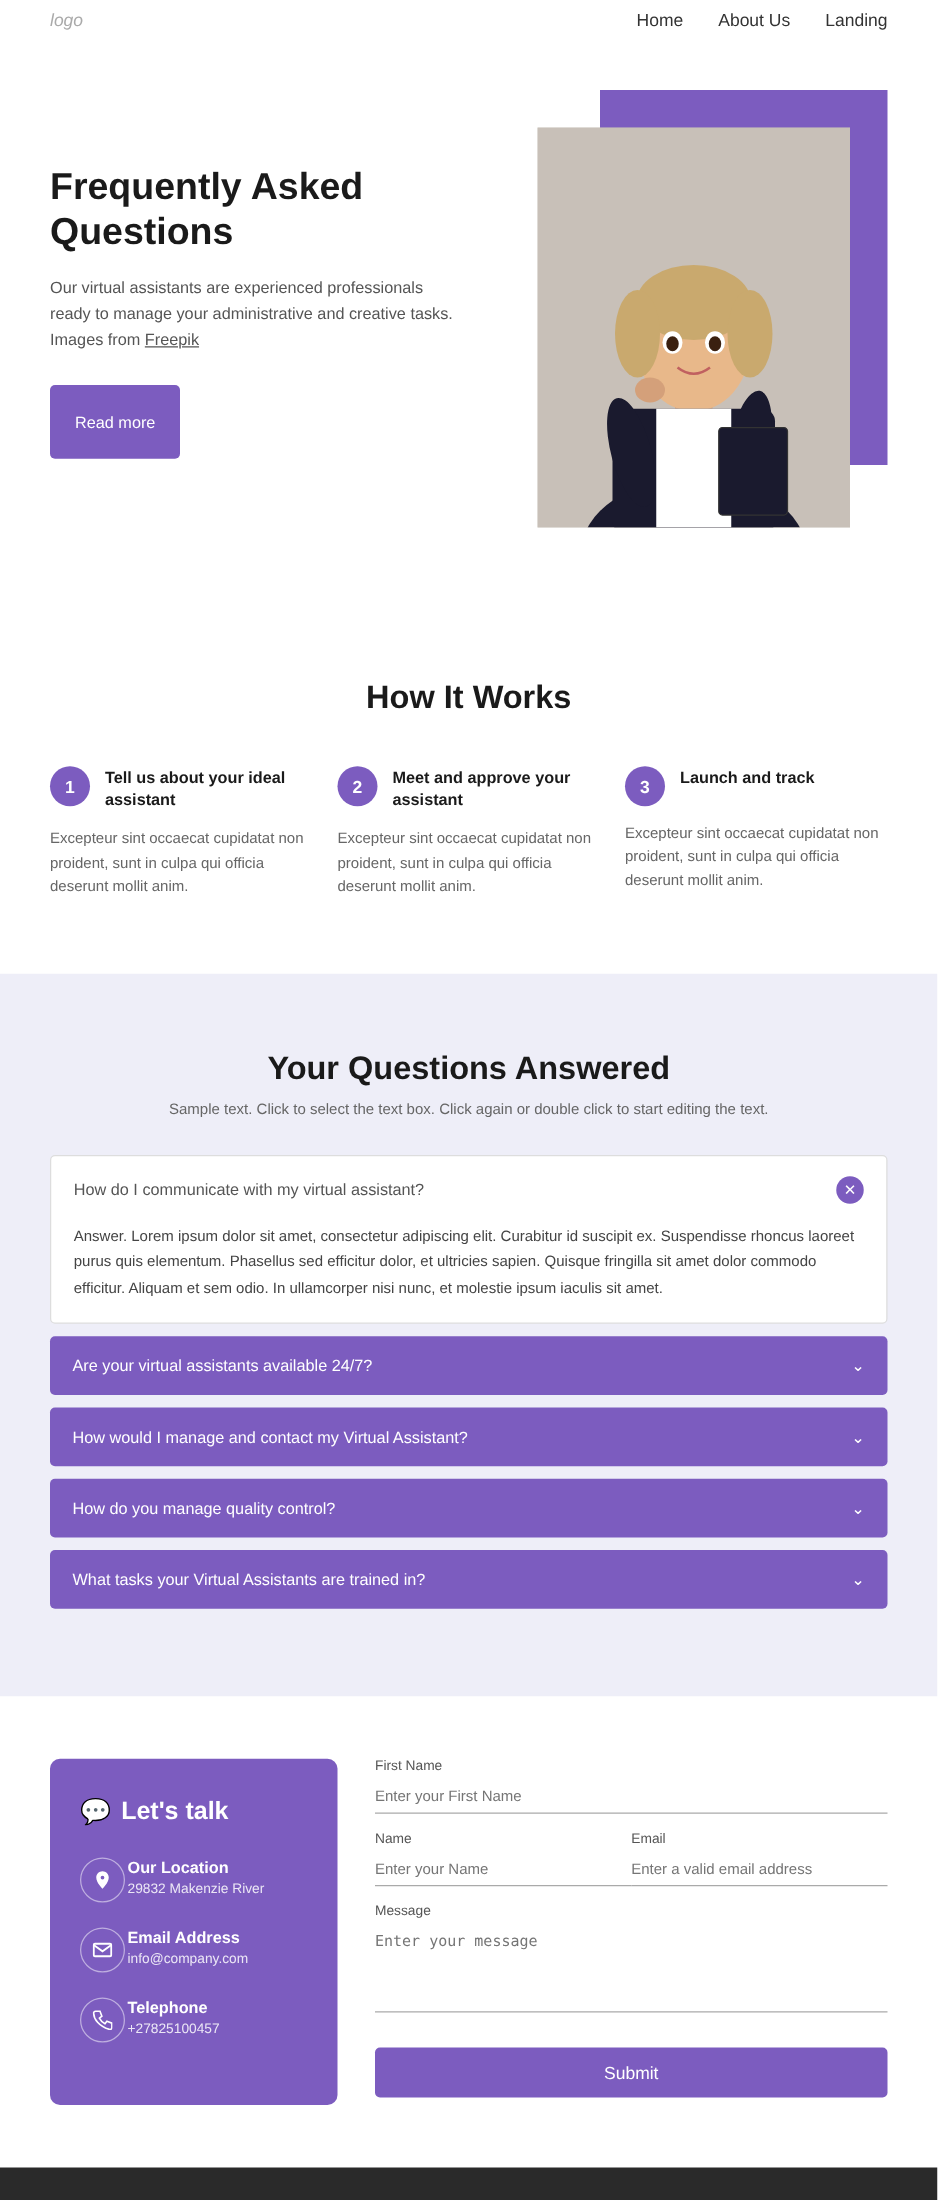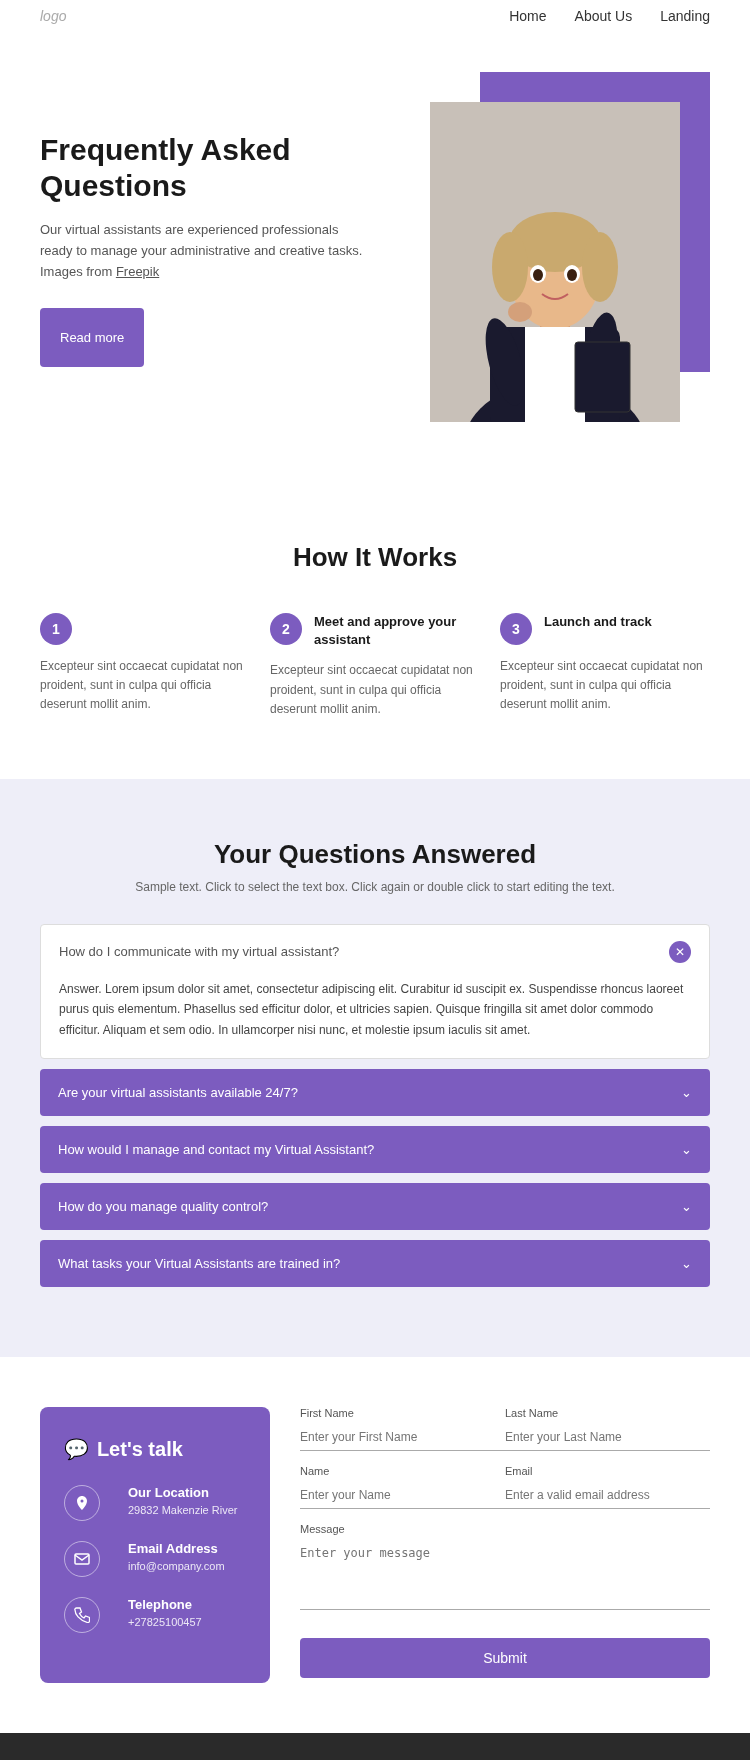--- a/index.html
+++ b/index.html
@@ -245,21 +245,21 @@
       font-size: 20px;
       font-weight: 800;
       margin-bottom: 24px;
       display: flex;
       align-items: center;
       gap: 8px;
     }
     .contact-info-item {
       display: flex;
       align-items: flex-start;
-      gap: 28px;
+      gap: 2px;
       margin-bottom: 20px;
     }
     .contact-icon-circle {
       width: 36px;
       height: 36px;
       border-radius: 50%;
       border: 1.5px solid rgba(255,255,255,0.5);
       display: flex;
       align-items: center;
       justify-content: center;
@@ -387,20 +387,21 @@
     </div>
   </div>
 </section>
 
 <section class="how-it-works">
   <h2>How It Works</h2>
   <div class="steps">
     <div class="step">
       <div class="step-header">
         <div class="step-num">1</div>
+        <div class="step-title">Tell us about your ideal assistant</div>
       </div>
       <p class="step-text">Excepteur sint occaecat cupidatat non proident, sunt in culpa qui officia deserunt mollit anim.</p>
     </div>
     <div class="step">
       <div class="step-header">
         <div class="step-num">2</div>
         <div class="step-title">Meet and approve your assistant</div>
       </div>
       <p class="step-text">Excepteur sint occaecat cupidatat non proident, sunt in culpa qui officia deserunt mollit anim.</p>
     </div>
@@ -486,24 +487,20 @@
       </div>
     </div>
   </div>
 
   <div class="contact-form">
     <div class="form-row">
       <div class="form-group">
         <label>First Name</label>
         <input type="text" placeholder="Enter your First Name" style="">
       </div>
-      <div class="form-group">
-        <label>Last Name</label>
-        <input type="text" placeholder="Enter your Last Name" style="">
-      </div>
     </div>
     <div class="form-row">
       <div class="form-group">
         <label>Name</label>
         <input type="text" placeholder="Enter your Name" style="">
       </div>
       <div class="form-group">
         <label>Email</label>
         <input type="email" placeholder="Enter a valid email address" style="">
       </div>

